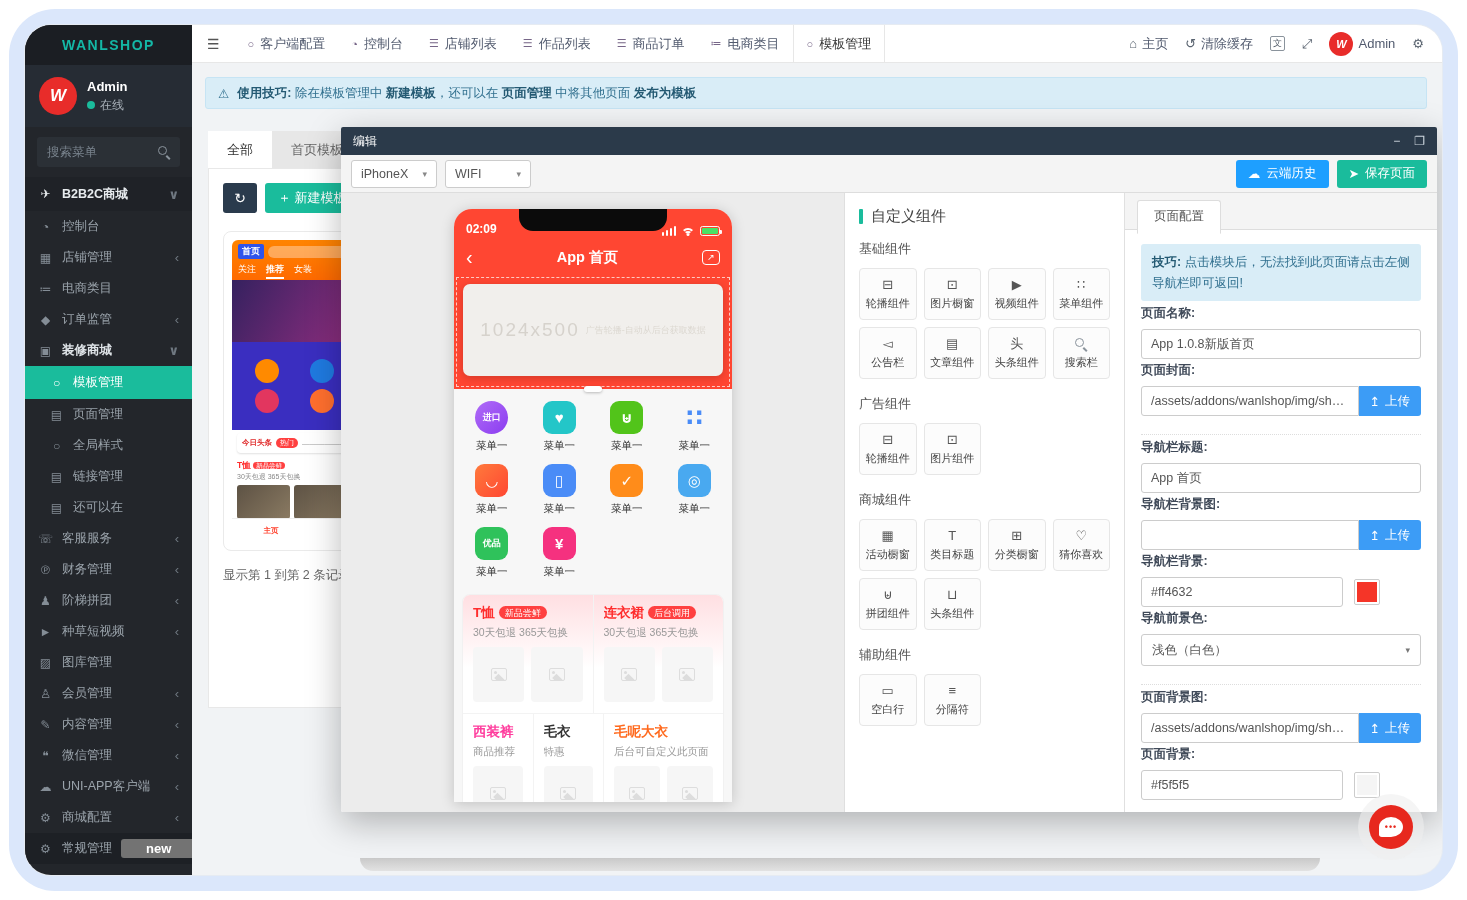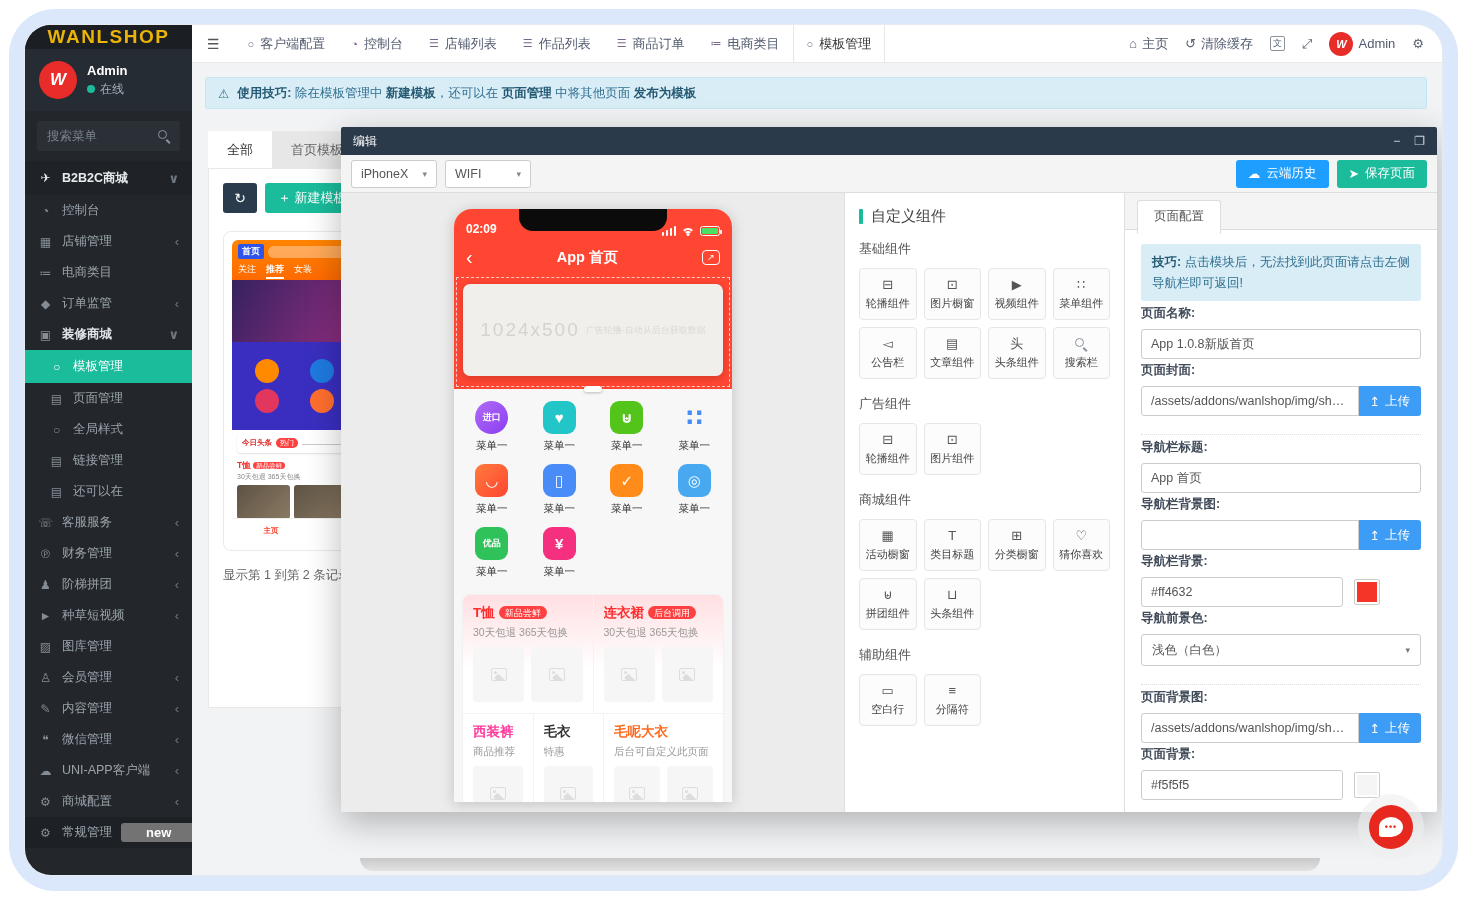--- a/index.html
+++ b/index.html
@@ -3,21 +3,21 @@
 <meta charset="utf-8">
 <style>
 *{margin:0;padding:0;box-sizing:border-box}
 html,body{width:1467px;height:900px;overflow:hidden;background:#fff;
   font-family:"Liberation Sans","DejaVu Sans",sans-serif;font-size:13px;color:#333}
 .blue-frame{position:absolute;inset:9px;border-radius:46px;background:#dbe7fb}
 .window{position:absolute;left:25px;top:25px;right:25px;bottom:25px;border-radius:26px;
   background:#f1f3f5;overflow:hidden;display:flex;box-shadow:0 0 0 1px #e6ebf2}
 
 .sidebar{width:167px;background:#23262b;color:#9aa3ab;flex:none;display:flex;flex-direction:column}
-.brand{height:24px;background:#1b1e23;color:#eab308;font-weight:bold;font-size:19px;letter-spacing:1.5px;
+.brand{height:40px;background:#1b1e23;color:#14b8a6;font-weight:bold;font-size:14px;letter-spacing:1.5px;
   display:flex;align-items:center;justify-content:center}
 .user{display:flex;align-items:center;gap:10px;padding:12px 14px;background:#262c34}
 .avatar{width:38px;height:38px;border-radius:50%;background:#e82c2a;color:#fff;display:flex;
   align-items:center;justify-content:center;font-weight:bold;font-size:17px;font-style:italic;flex:none}
 .user .nm{color:#fff;font-weight:bold;font-size:13px}
 .user .st{display:flex;align-items:center;gap:5px;font-size:12px;color:#aab2ba;margin-top:3px}
 .dot{width:8px;height:8px;border-radius:50%;background:#1abc9c;display:inline-block}
 .search{margin:10px 12px;position:relative}
 .search input{width:100%;height:30px;background:#2b3036;border:0;border-radius:3px;color:#c5ccd3;
   padding:0 28px 0 10px;font-size:12.5px;outline:none}

